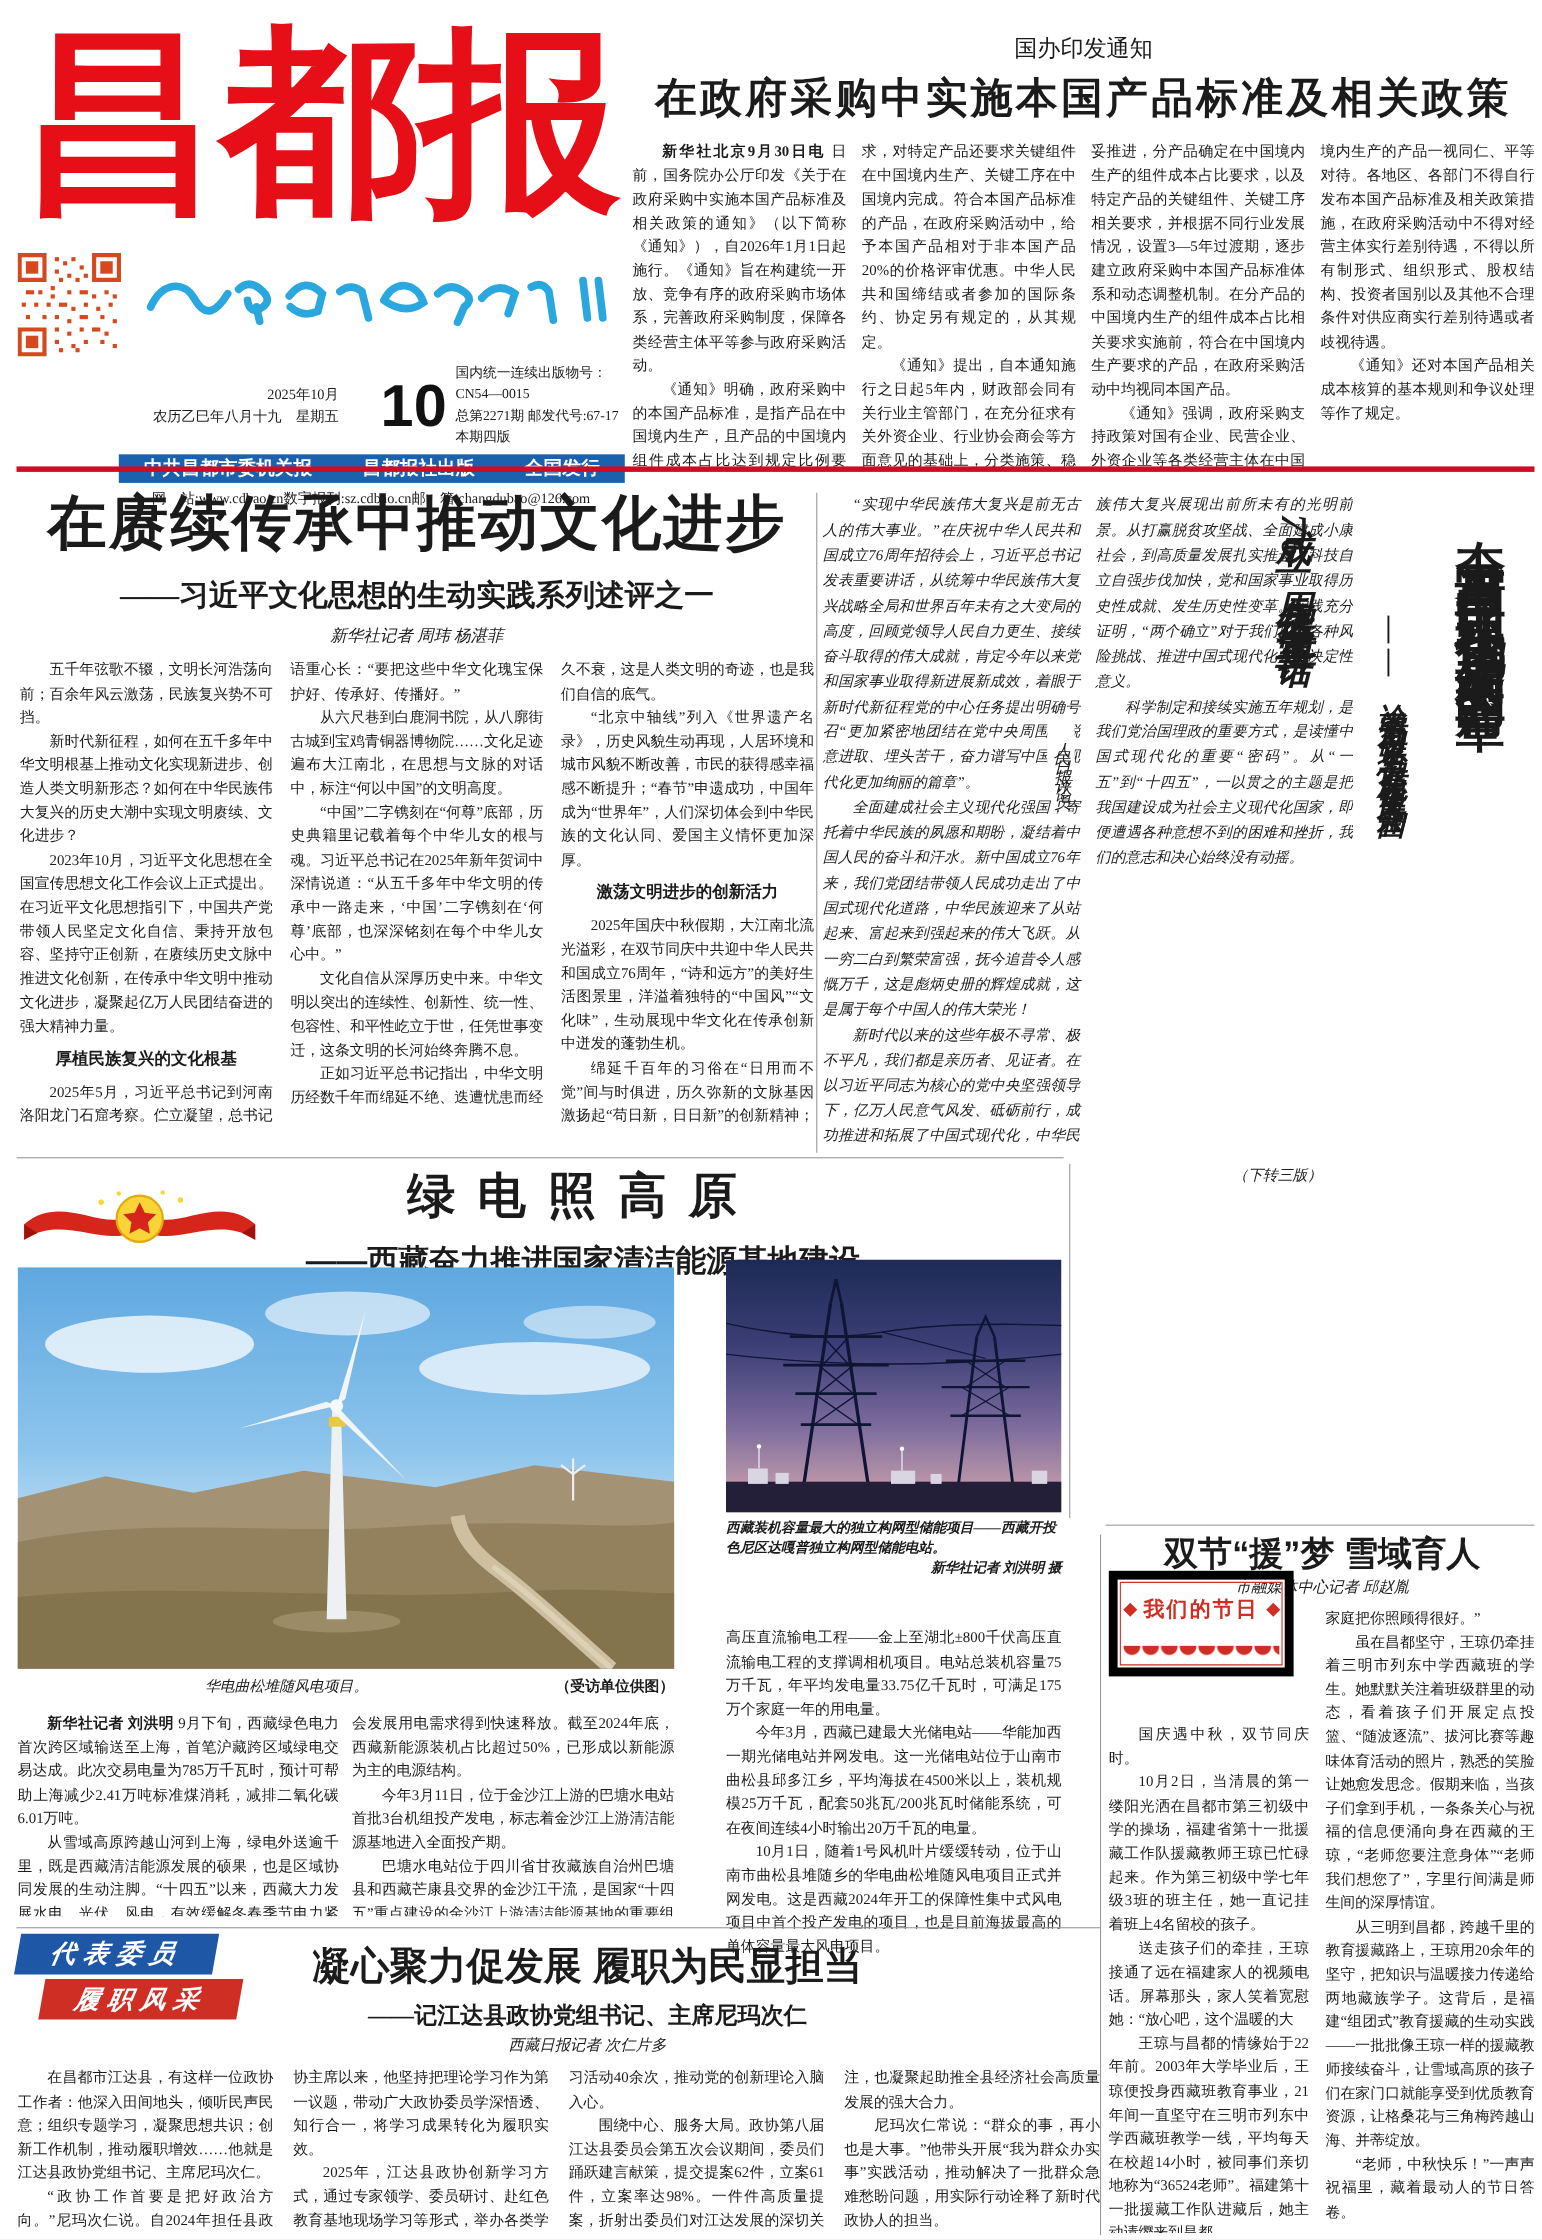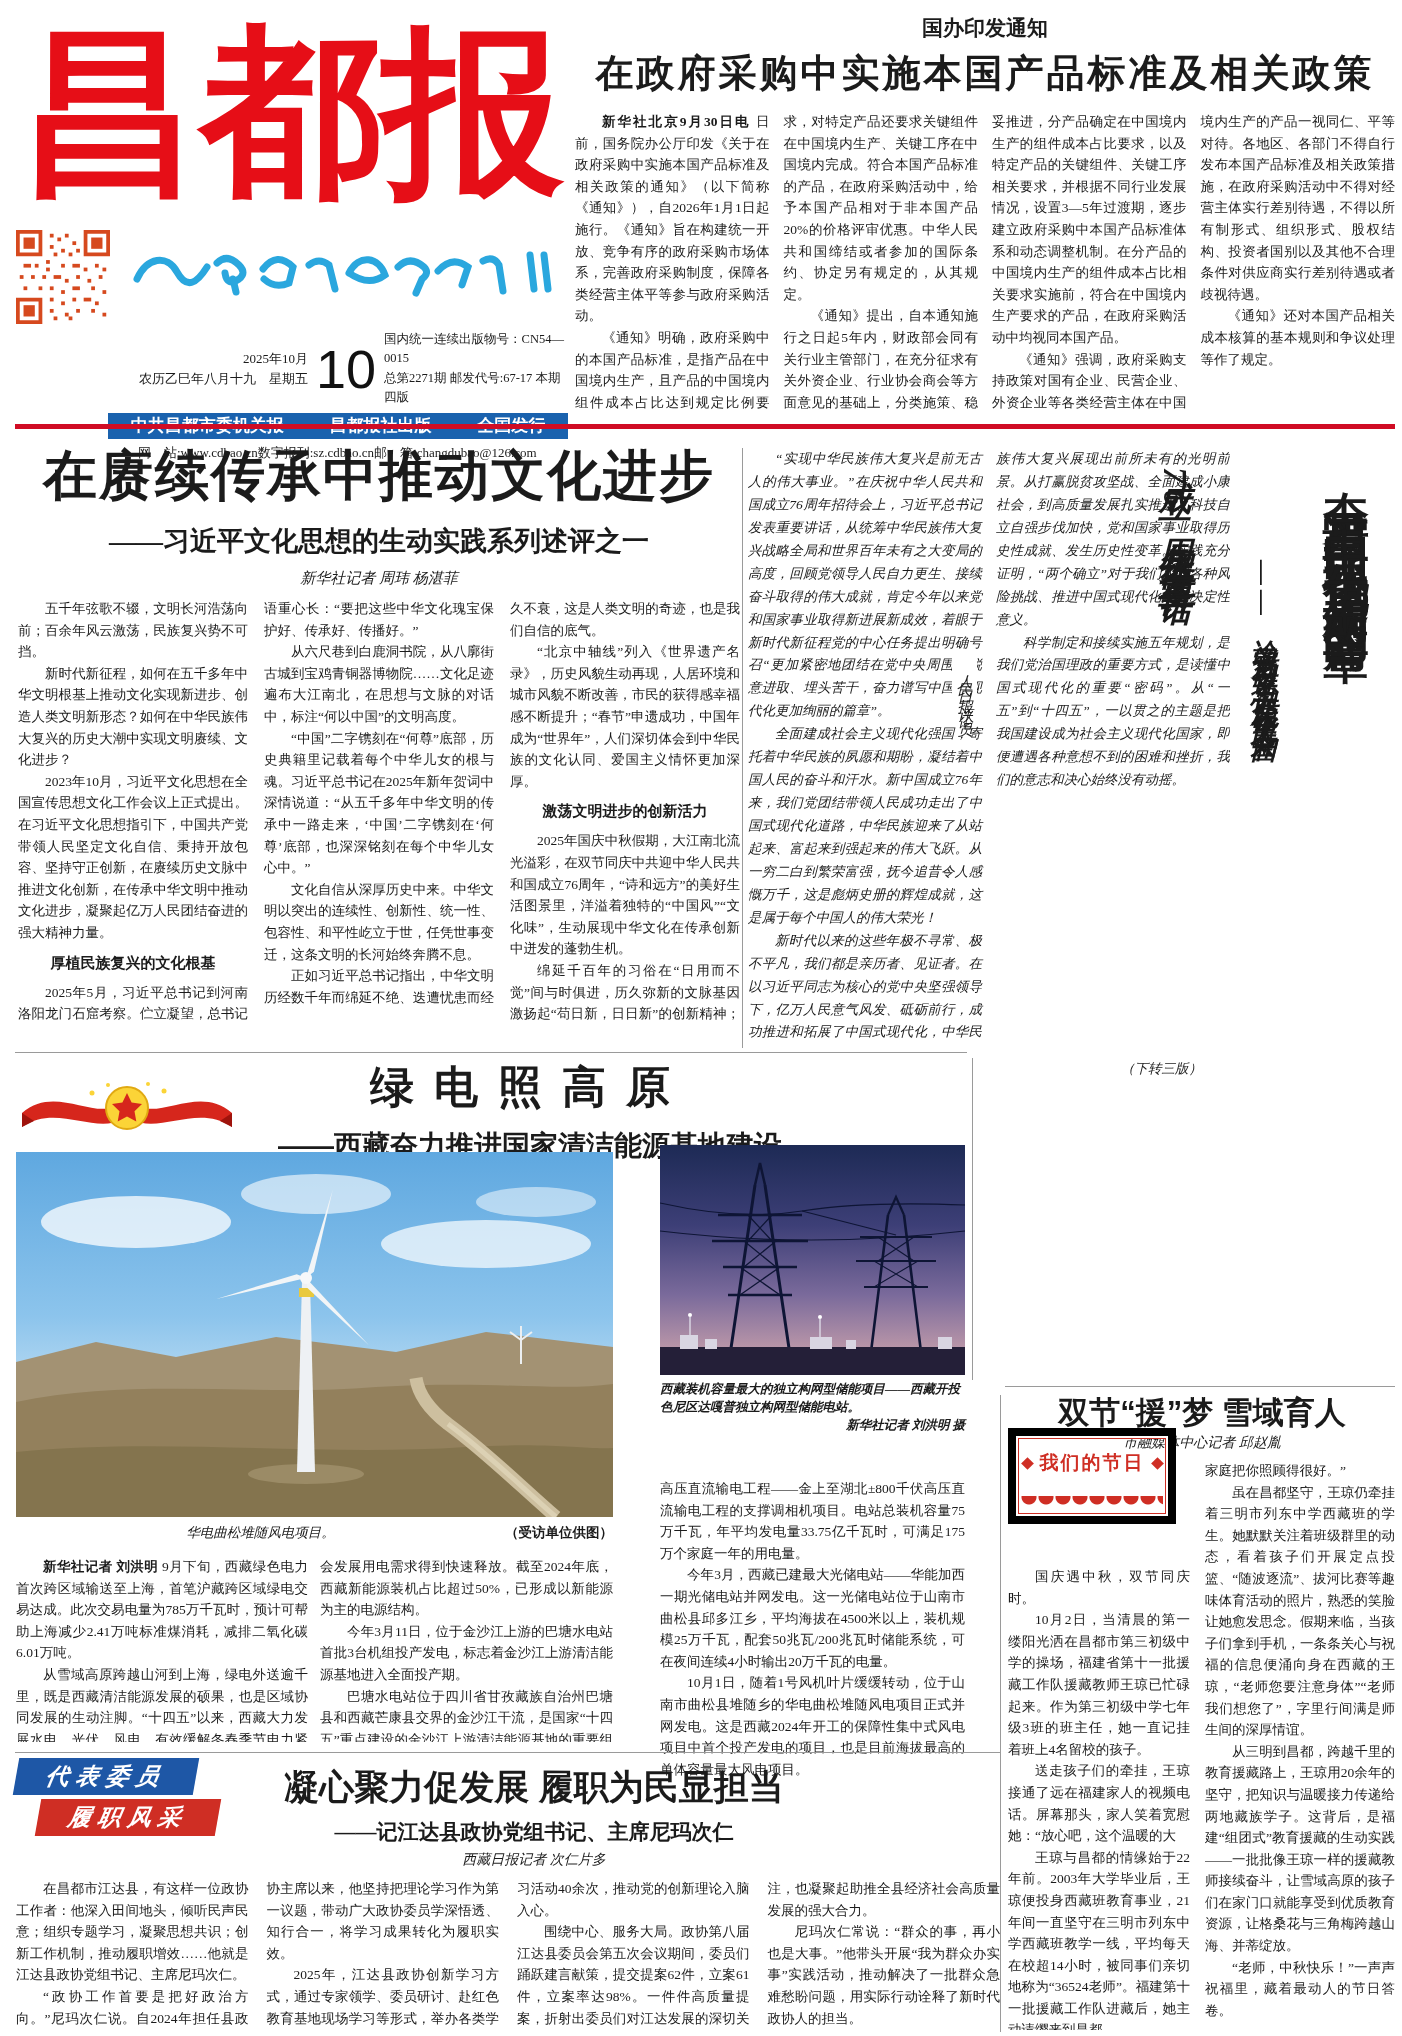--- a/index.html
+++ b/index.html
@@ -17,33 +17,33 @@
   .vtext{writing-mode:vertical-rl;}
   b{font-weight:bold;}
 
   
   .mast-title{left:18px;top:0px;width:545px;height:228px;display:flex;justify-content:space-between;
       align-items:center;color:#e60e17;font-size:182px;font-weight:900;line-height:1;
       font-family:"Liberation Serif",serif;}
   .pubinfo{left:108px;top:330px;width:460px;font-size:13px;}
   .pi-row1{display:flex;align-items:center;gap:8px;}
   .pi-date{width:200px;text-align:right;line-height:1.5;}
-  .pi-day{font-family:"Liberation Sans",sans-serif;font-weight:400;font-size:54px;line-height:1;color:#111;}
+  .pi-day{font-family:"Liberation Sans",sans-serif;font-weight:700;font-size:54px;line-height:1;color:#111;margin-left:30px;}
   .pi-right{flex:1;line-height:1.55;font-size:12.5px;}
   .pi-bar{margin-top:5px;background:#1a62ae;color:#fff;font-weight:bold;font-size:17px;height:26px;
       display:flex;align-items:center;justify-content:space-around;font-family:"Liberation Sans",sans-serif;}
   .pi-contact{margin-top:5px;display:flex;justify-content:flex-start;font-size:13px;margin-left:30px;}
 
   .red-rule{left:15px;top:424px;width:1380px;height:5px;background:#d00c24;}
   .divider-v{width:1px;background:#9a9a9a;}
   .divider-h{height:1px;background:#9a9a9a;}
 
   
   .gov{left:575px;top:14px;width:820px;}
-  .gov-kicker{text-align:center;font-weight:bold;font-size:21px;}
+  .gov-kicker{text-align:center;font-weight:normal;font-size:21px;margin-top:16px;}
   .gov-title{text-align:center;font-weight:900;font-size:38px;letter-spacing:3px;margin:6px 0 12px;
       font-family:"Liberation Sans",sans-serif;white-space:nowrap;}
   .gov-body{height:314px;column-count:4;column-gap:14px;}
 
   
   .cult{left:18px;top:440px;width:722px;}
   .cult-title{text-align:center;font-weight:900;font-size:54px;letter-spacing:2px;
       font-family:"Liberation Sans",sans-serif;white-space:nowrap;}
   .cult-sub{text-align:center;font-weight:bold;font-size:27px;margin-top:10px;}
   .cult-byline{text-align:center;font-size:15px;margin-top:10px;}

